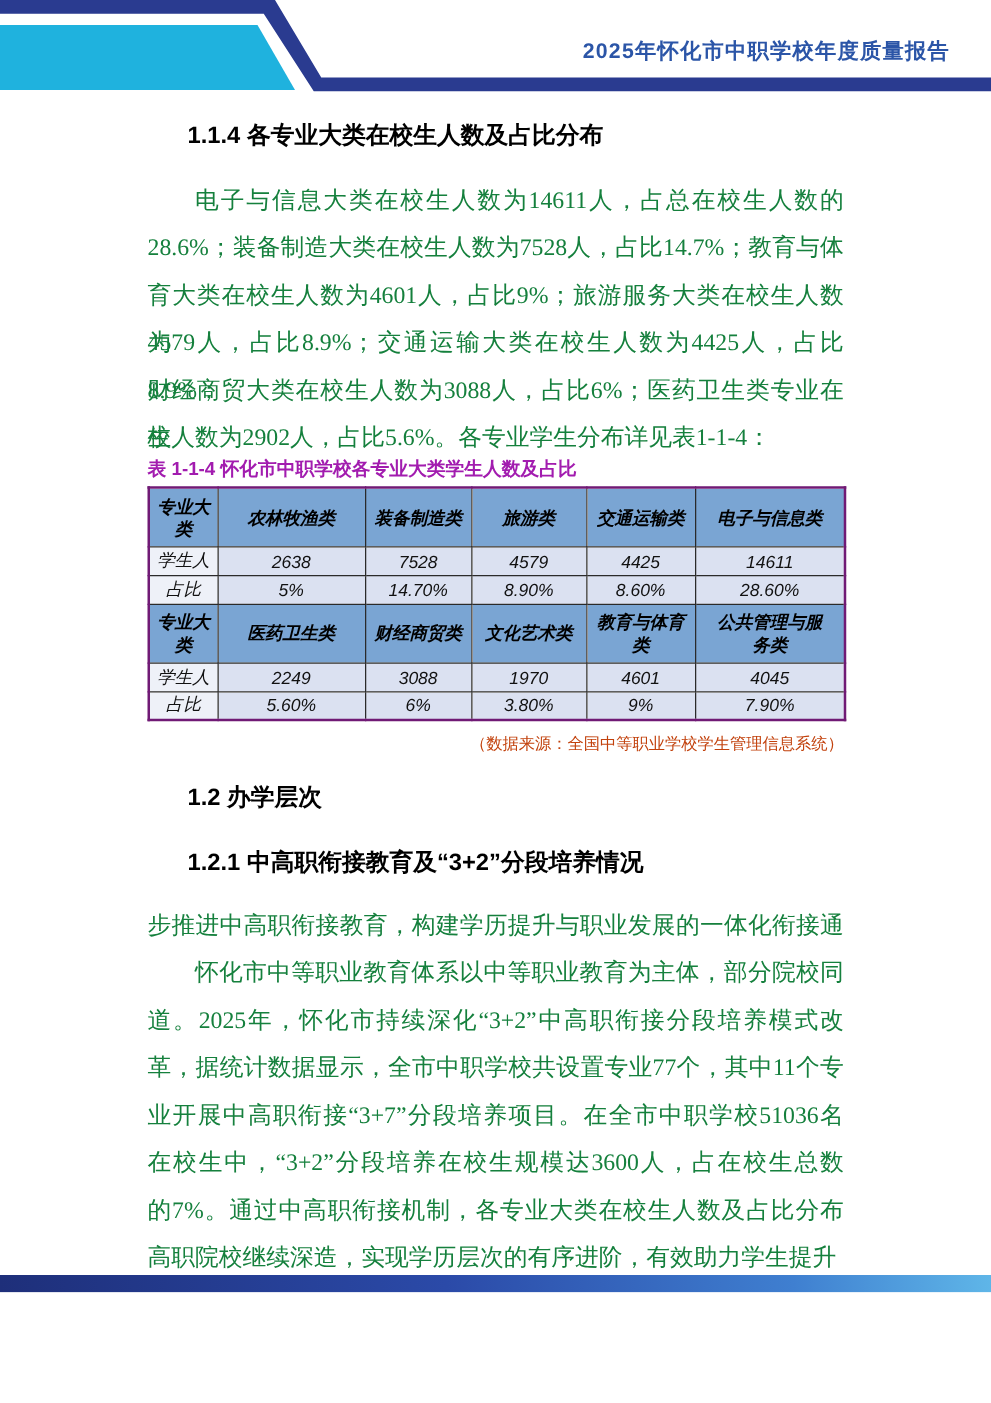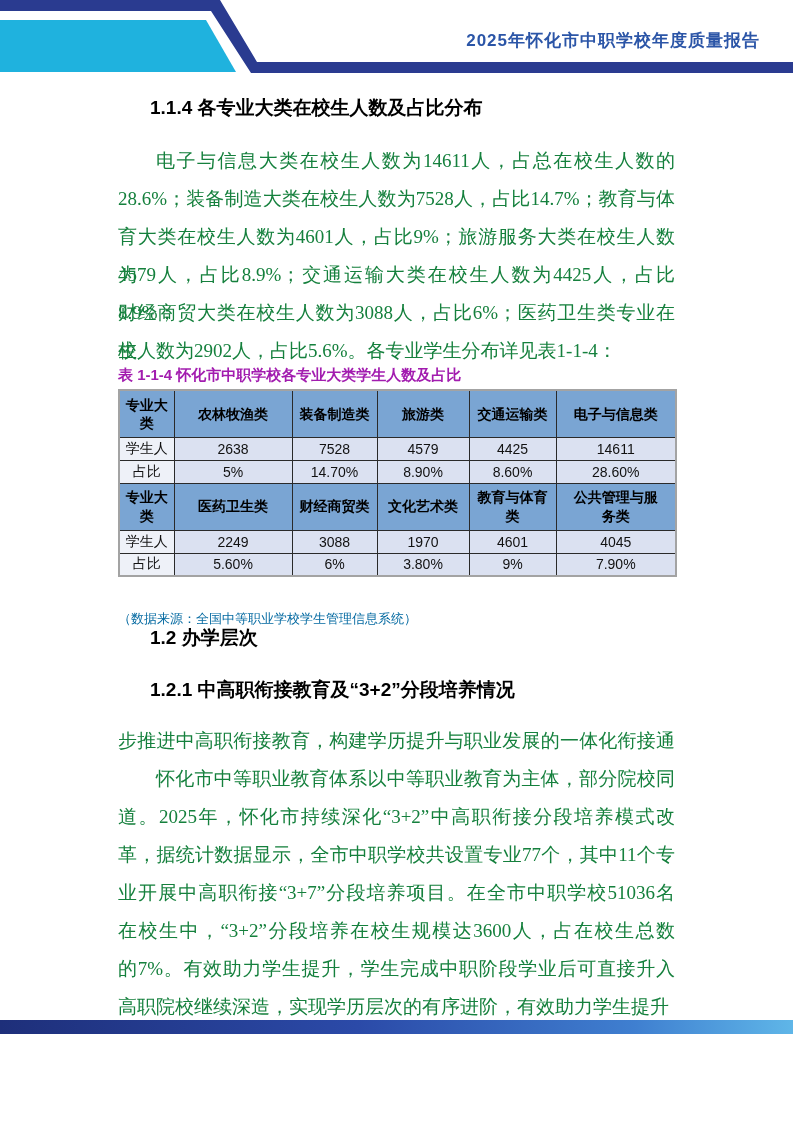--- a/index.html
+++ b/index.html
@@ -31,29 +31,29 @@
   .pline.last{text-align-last:auto;}
   .pline.indent{text-indent:38px;}
 
   
   .tcaption{position:absolute;top:366px;left:118px;width:557px;text-align:left;
      font-family:"Liberation Sans","DejaVu Sans",sans-serif;font-weight:bold;font-size:15px;color:#a21caf;}
   .tbl{position:absolute;top:389px;left:118px;width:557px;border-collapse:collapse;table-layout:fixed;
      font-family:"Liberation Sans","DejaVu Sans",sans-serif;}
   .tbl td{border:1px solid #2a2a2a;text-align:center;vertical-align:middle;
      padding:0 2px;box-sizing:border-box;overflow:hidden;}
-  .tbl{border:2px solid #a3a3a3;}
+  .tbl{border:2px solid #701a75;font-style:italic;}
   .tbl tr.header td{background:var(--table-header-bg,#7aa5d3);font-weight:bold;
      font-size:14px;height:47px;line-height:1.3;color:#000;}
   .tbl tr.data td{background:var(--table-data-bg,#dbe1f1);font-size:14px;height:23px;}
   .tbl tr.data td.label{background:var(--table-label-bg,#eef1f8);
      font-family:"Liberation Serif","DejaVu Serif",serif;}
   .tbl td.c5{padding:0 12px;margin-top:39px;}
-  .tnote{position:absolute;top:610px;left:118px;width:557px;
-     font-size:13px;color:#0369a1;}
+  .tnote{position:absolute;top:586px;left:118px;width:557px;text-align:right;
+     font-size:13px;color:#c2410c;}
 
   
   .pagenum{position:absolute;top:1048px;left:0;width:793px;text-align:center;
      font-size:15px;color:#1d4ed8;}
   .footer-bar{position:absolute;bottom:0;left:0;width:793px;height:14px;
      background:linear-gradient(to right,#1e2f7a,#2b4aa8 45%,#3f7fd0 80%,#5fb6e8);}
 </style>
 </head>
 <body>
 
@@ -146,20 +146,20 @@
 
   <div class="h h121">1.2.1 中高职衔接教育及“3+2”分段培养情况</div>
 
   <div class="para p2">
       <div class="pline">步推进中高职衔接教育，构建学历提升与职业发展的一体化衔接通</div>
       <div class="pline indent">怀化市中等职业教育体系以中等职业教育为主体，部分院校同</div>
       <div class="pline">道。2025年，怀化市持续深化“3+2”中高职衔接分段培养模式改</div>
       <div class="pline">革，据统计数据显示，全市中职学校共设置专业77个，其中11个专</div>
       <div class="pline">业开展中高职衔接“3+7”分段培养项目。在全市中职学校51036名</div>
       <div class="pline">在校生中，“3+2”分段培养在校生规模达3600人，占在校生总数</div>
-      <div class="pline">的7%。有效助力学生提升，学生完成中职阶段学业后可直接升入</div>
+      <div class="pline">的7%。通过中高职衔接机制，各专业大类在校生人数及占比分布</div>
       <div class="pline last">高职院校继续深造，实现学历层次的有序进阶，有效助力学生提升</div>
     </div>
 
   <div class="pagenum">3 / 78</div>
 
   <div class="footer-bar"></div>
 </div>
 
 </body></html>

